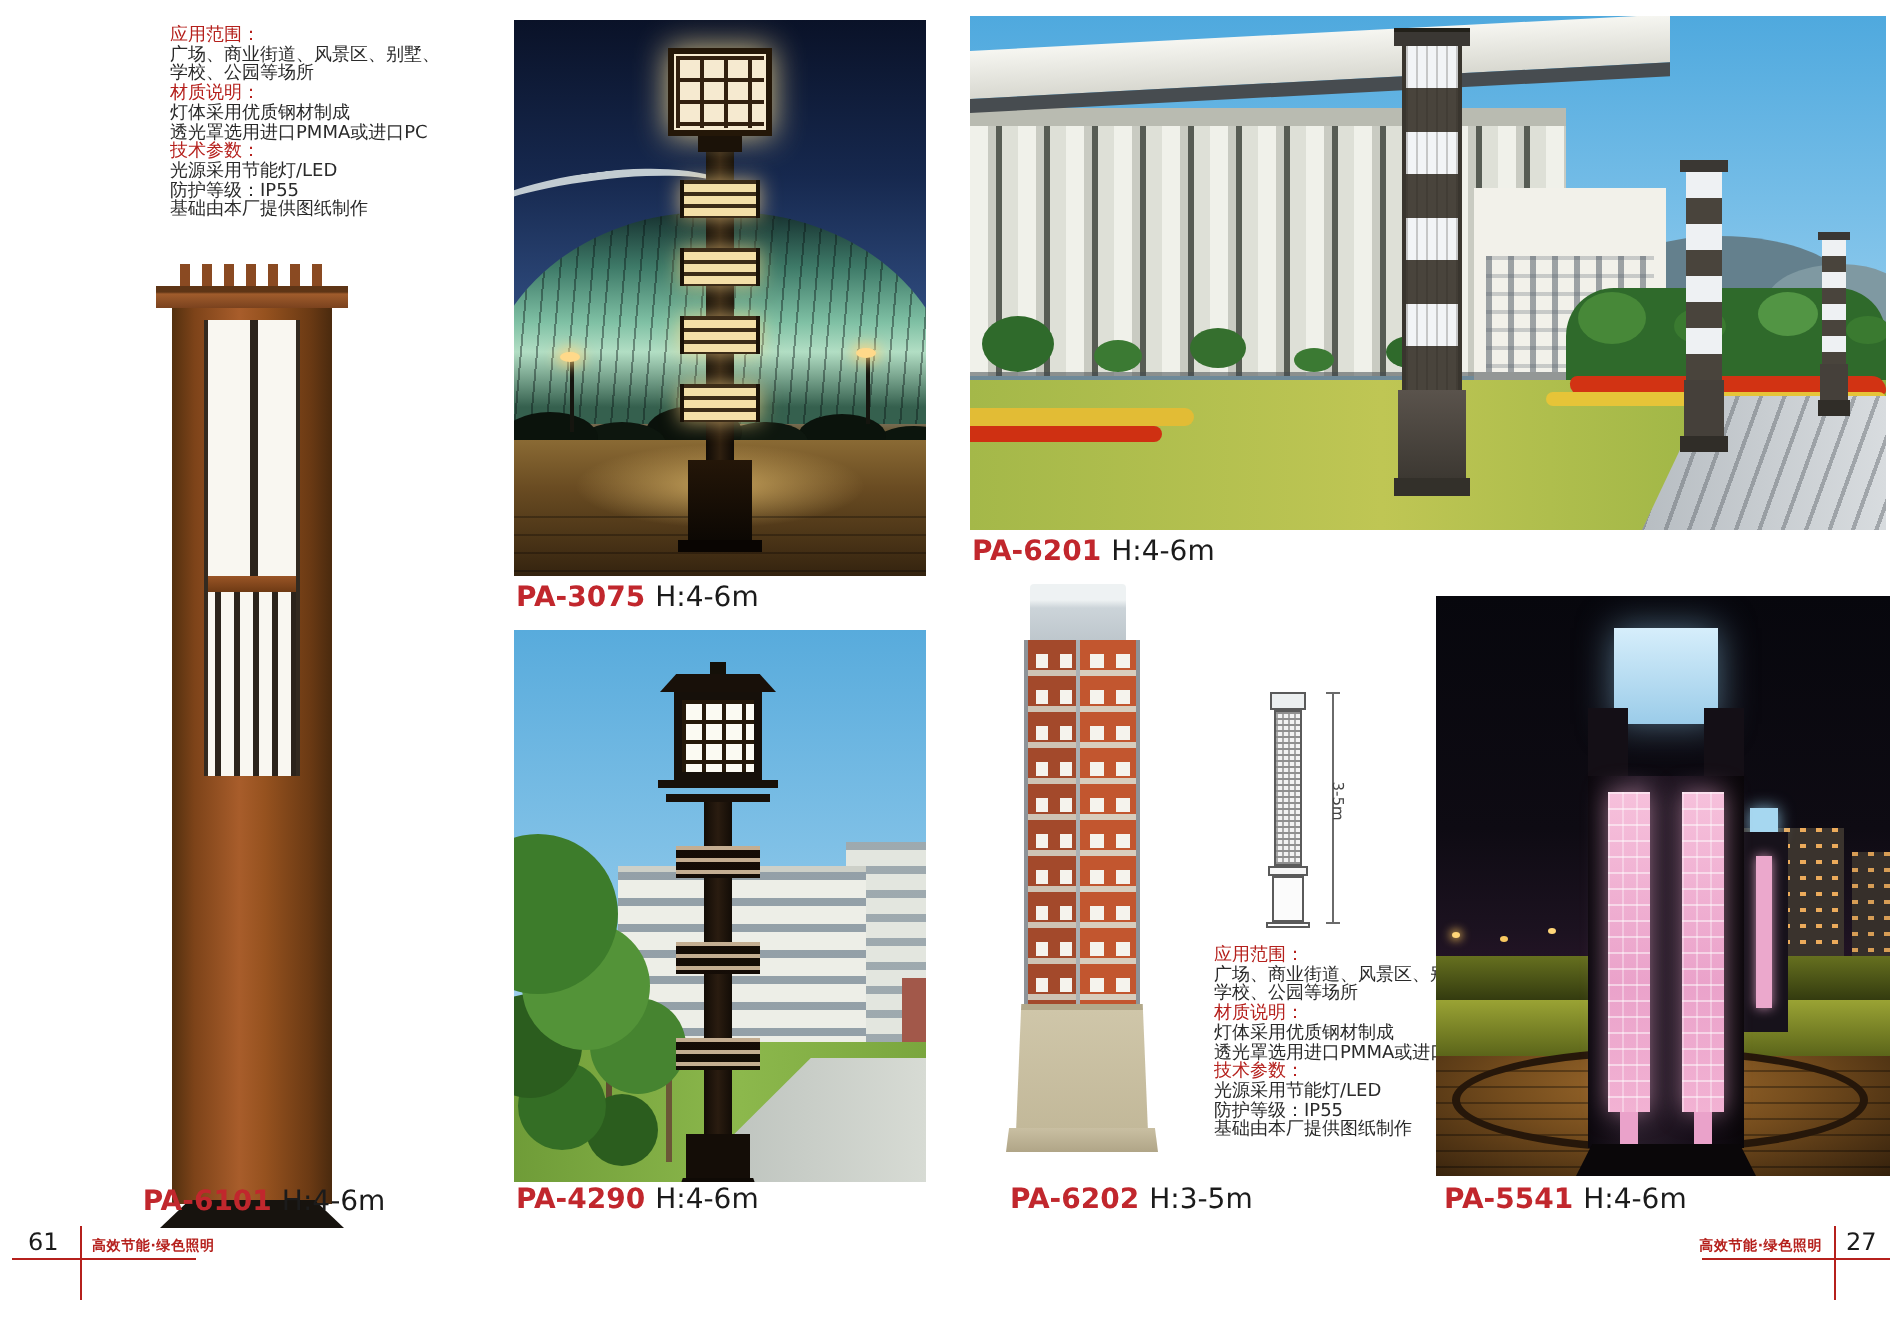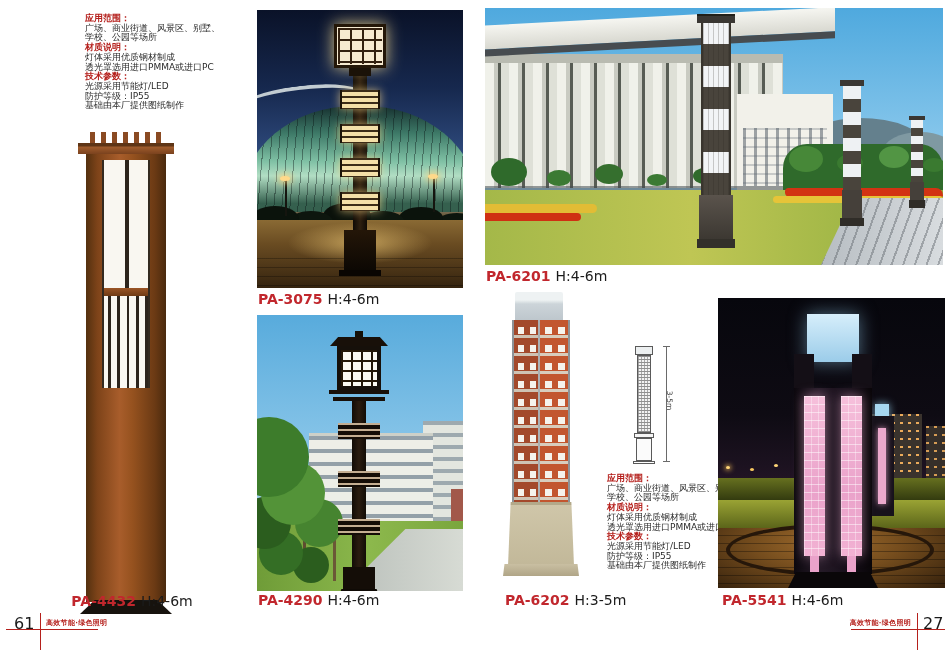--- a/index.html
+++ b/index.html
@@ -1,27 +1,27 @@
 <!DOCTYPE html>
 <html><head>
 <meta charset="utf-8">
 <style>
   html,body{margin:0;padding:0;background:#fff;}
   #page{position:relative;width:950px;height:659px;background:#fff;overflow:hidden;
         font-family:"DejaVu Sans",sans-serif;}
   .abs{position:absolute;}
   
   .spec{position:absolute;width:142px;font-size:9px;line-height:9.7px;color:#2a2a2a;}
-  .spec .t{color:#b5201c;font-weight:bold;}
+  .spec .t{color:#b5201c;font-weight:normal;}
   
   .plabel{position:absolute;font-size:14px;white-space:nowrap;}
   .plabel .code{color:#c1272d;font-weight:bold;}
   .plabel .hh{color:#1b1b1b;margin-left:5px;}
   
-  .pageno{position:absolute;font-size:16px;color:#1a1a1a;}
+  .pageno{position:absolute;font-size:12px;color:#1a1a1a;}
   .slogan{position:absolute;font-size:7px;font-weight:bold;color:#b5201c;letter-spacing:.3px;}
   .redv{position:absolute;width:1px;background:#b5201c;}
   .redh{position:absolute;height:1px;background:#b5201c;}
   .photo{position:absolute;overflow:hidden;background:#222;}
   .fig{position:absolute;}
   
   .b6102{position:absolute;left:6px;width:40px;height:19px;box-sizing:border-box;
          border-left:2px solid #1b1208;border-right:2px solid #1b1208;
          background:repeating-linear-gradient(180deg,rgba(40,24,8,.9) 0 2px,rgba(0,0,0,0) 2px 6px),#f4dfa8;
          box-shadow:0 0 10px rgba(255,220,140,.7);}
@@ -52,21 +52,21 @@
     <div class="abs" style="left:0;top:11px;width:96px;height:11px;background:linear-gradient(180deg,#5e3516 0 3px,#a05c2c 4px,#7a421e)"></div>
     <div class="abs" style="left:8px;top:22px;width:80px;height:448px;background:linear-gradient(90deg,#53300f 0%,#7d4319 14%,#a85d2b 42%,#96521f 58%,#6b3a14 86%,#4a2a0e 100%)"></div>
     <div class="abs" style="left:24px;top:28px;width:48px;height:228px;box-sizing:border-box;background:#f9f7f1;border-left:2px solid #332a20;border-right:2px solid #332a20">
       <div class="abs" style="left:21px;top:0;width:4px;height:128px;background:#2c241c"></div>
       <div class="abs" style="left:0;top:128px;width:44px;height:8px;background:linear-gradient(180deg,#9a5526,#6e3a14)"></div>
       <div class="abs" style="left:0;top:136px;width:44px;height:92px;background:repeating-linear-gradient(90deg,rgba(0,0,0,0) 0 3.5px,#2c241c 3.5px 6.5px,rgba(0,0,0,0) 6.5px 9.5px)"></div>
     </div>
     <div class="abs" style="left:2px;top:468px;width:92px;height:14px;background:#17130e;clip-path:polygon(16% 0,84% 0,100% 100%,0 100%)"></div>
   </div>
   <div class="plabel" style="left:62px;top:593px;width:140px;text-align:center">
-    <span class="code">PA-4432</span><span class="hh">H:4-6m</span>
+    <span class="code">PA-6101</span><span class="hh">H:4-6m</span>
   </div>
 
   <div class="photo" style="left:257px;top:10px;width:206px;height:278px">
     <div class="abs" style="inset:0;background:linear-gradient(180deg,#0a1228 0%,#16284e 28%,#2e4a7c 52%,#5c6f96 64%,#8e8d84 70%,#6a5a38 74%,#4a3a1c 80%)"></div>
     <div class="abs" style="left:-22px;top:76px;width:130px;height:30px;border-top:4px solid #c2ccd2;border-radius:50%;transform:rotate(-7deg)"></div>
     <div class="abs" style="left:-15px;top:96px;width:235px;height:106px;border-radius:48% 48% 6% 6% / 88% 88% 8% 8%;background:linear-gradient(180deg,#16302f 0%,#3e7a68 26%,#7fc0a4 52%,#b2dec4 66%,#35604e 92%)">
       <div class="abs" style="inset:0;border-radius:inherit;background:repeating-linear-gradient(95deg,rgba(8,18,18,.4) 0 1px,rgba(0,0,0,0) 1px 8px)"></div>
     </div>
     <div class="abs" style="left:-6px;top:196px;width:48px;height:26px;border-radius:50%;background:#0b130c;box-shadow:36px 3px 0 -2px #0d160e,72px -3px 0 0 #0a110b,108px 2px 0 -3px #0e170f,146px -1px 0 -2px #0b130c,182px 3px 0 -4px #0c150d"></div>
     <div class="abs" style="left:28px;top:170px;width:2px;height:36px;background:#15150f"></div>

